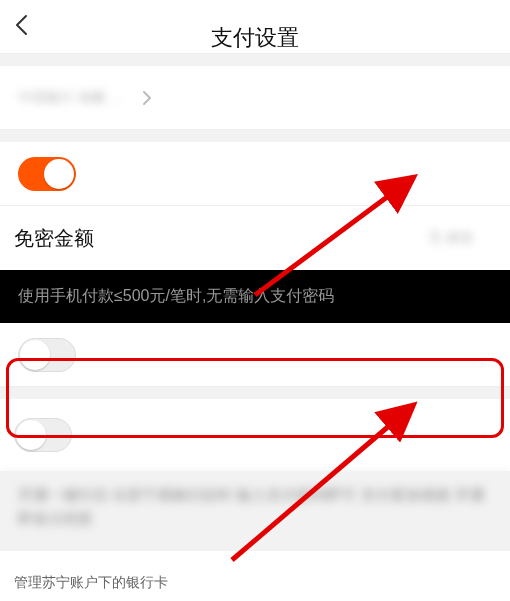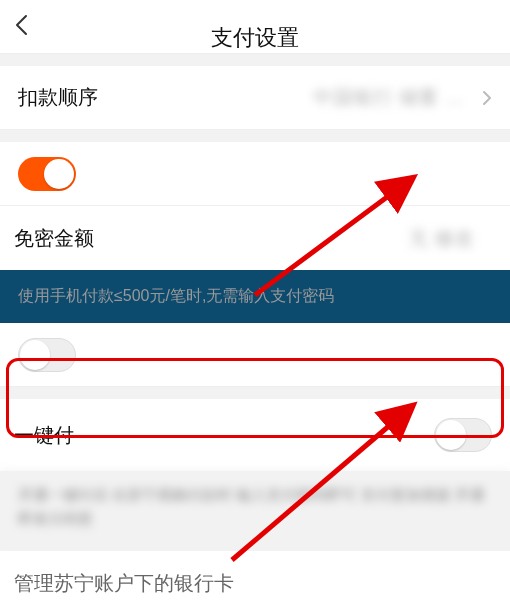--- a/index.html
+++ b/index.html
@@ -44,21 +44,21 @@
       cursor: pointer;
       position: relative;
     }
     .row.no-border { border-bottom: none; padding-left: 14px; }
     .row-label {
       font-size: 20px;
       color: #111;
       flex: 1;
     }
     .row-value {
-      font-size: 20px;
+      font-size: 14px;
       color: #bbb;
       margin-right: 18px;
       filter: blur(4px);
       user-select: none;
     }
     .row-value.clear { filter: none; color: #666; }
     .chevron-r {
       flex-shrink: 0;
     }
     .toggle {
@@ -76,21 +76,21 @@
       width: 30px;
       height: 30px;
       border-radius: 50%;
       background: #fff;
       top: 2px;
       box-shadow: 0 1px 2px rgba(0,0,0,0.2);
     }
     .toggle.on .knob { right: 2px; }
     .toggle.off .knob { left: 1px; top:1px; }
     .hint-row {
-      background: #0c4a6e;
+      background: #000000;
       padding: 16px 18px;
       font-size: 16px;
       color: #999;
     }
     .highlight-box {
       position: absolute;
       border: 3px solid #e30000;
       border-radius: 12px;
       left: 6px;
       width: 498px;
@@ -125,21 +125,20 @@
     <svg width="14" height="22" viewBox="0 0 14 22">
       <polyline points="12,2 3,11 12,20" fill="none" stroke="#333" stroke-width="2" stroke-linecap="round" stroke-linejoin="round"></polyline>
     </svg>
   </span>
   <div class="title">支付设置</div>
 </div>
 
 <div class="gap"></div>
 
 <div class="row">
-  <span class="row-label">扣款顺序</span>
   <span class="row-value">中国银行 储蓄 …</span>
   <svg class="chevron-r" width="10" height="16" viewBox="0 0 10 16">
     <polyline points="2,2 8,8 2,14" fill="none" stroke="#bbb" stroke-width="2" stroke-linecap="round" stroke-linejoin="round"></polyline>
   </svg>
 </div>
 
 <div class="gap"></div>
 
 <div class="row">
   <div class="toggle on">
@@ -156,21 +155,20 @@
 
 <div class="row">
   <div class="toggle off">
     <div class="knob"></div>
   </div>
 </div>
 
 <div class="gap"></div>
 
 <div class="row no-border" style="min-height:72px;">
-  <span class="row-label">一键付</span>
   <div class="toggle off">
     <div class="knob"></div>
   </div>
 </div>
 
 <div class="blurred-block">开通一键付后 在苏宁易购付款时 输入支付密码即可 支付更加便捷 开通即表示同意</div>
 
 <div class="row bank no-border">
   <span class="row-value clear">管理苏宁账户下的银行卡</span>
 </div>

